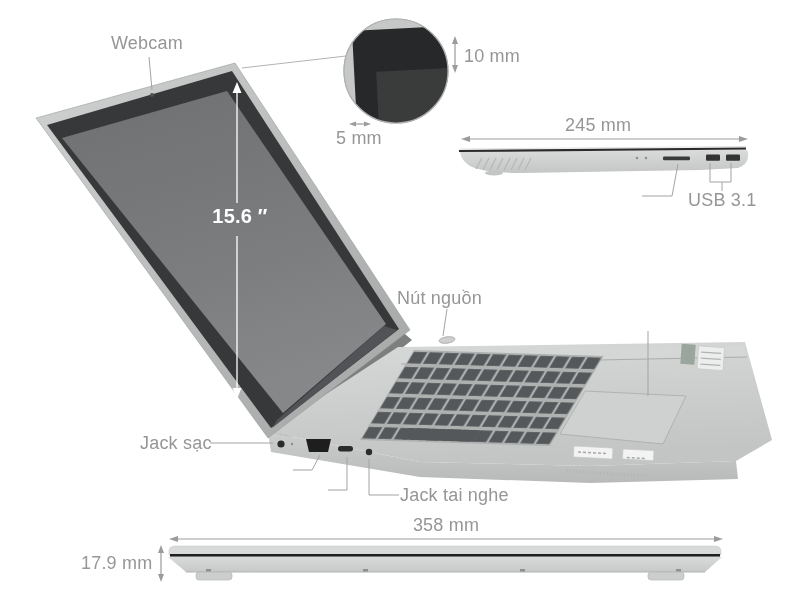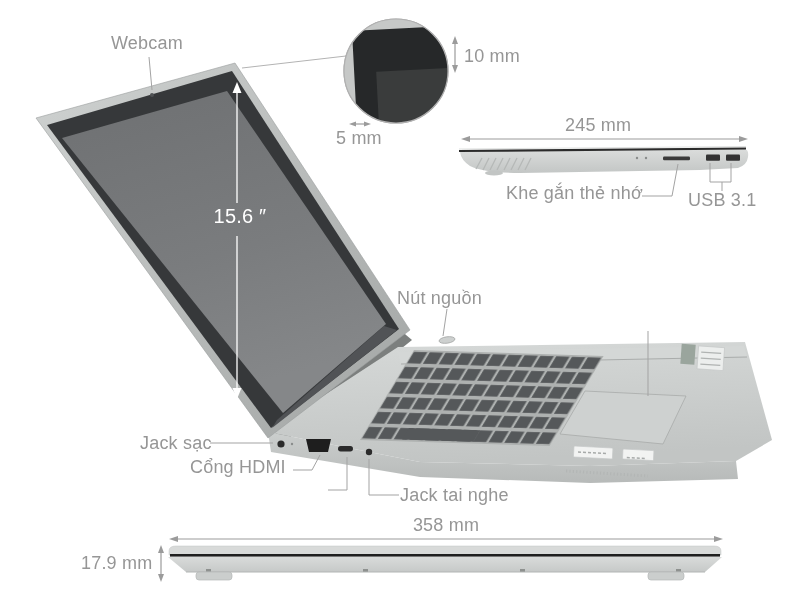--- a/index.html
+++ b/index.html
@@ -6,21 +6,21 @@
   .stage{
     position:relative;width:800px;height:600px;background:#ffffff;overflow:hidden;
     font-family:"Liberation Sans","DejaVu Sans",sans-serif;
   }
   .stage svg{position:absolute;left:0;top:0;}
   .lbl{
     position:absolute;font-size:18px;line-height:1.2;color:#969696;
     white-space:nowrap;letter-spacing:.2px;
   }
   .lbl.center{transform:translateX(-50%);}
-  .lbl.screen-size{color:#ffffff;font-size:20px;}
+  .lbl.screen-size{color:#ffffff;font-size:20px;font-weight:bold;}
 </style>
 </head>
 <body>
 
 <div class="stage">
 
 <svg viewBox="0 0 800 600" width="800" height="600">
   <defs>
     <linearGradient id="lidRim" x1="0" y1="0" x2="1" y2="1">
       <stop offset="0" stop-color="#cfd2d1"></stop>
@@ -204,23 +204,21 @@
     </g>
     <rect x="196" y="572" width="36" height="8" rx="3" fill="#cbcecd" stroke="#b5b8b7" stroke-width="0.7"></rect>
     <rect x="648" y="572" width="36" height="8" rx="3" fill="#cbcecd" stroke="#b5b8b7" stroke-width="0.7"></rect>
   </g>
 </svg>
 
 <div class="lbl" style="left:111px;top:33px">Webcam</div>
 <div class="lbl" style="left:464px;top:46px">10 mm</div>
 <div class="lbl" style="left:336px;top:128px">5 mm</div>
 <div class="lbl" style="left:565px;top:115px">245 mm</div>
-<div class="lbl" style="left:506px;top:183px">Khe gắn thẻ nhớ</div>
 <div class="lbl" style="left:688px;top:190px">USB 3.1</div>
 <div class="lbl center screen-size" style="left:240px;top:204px">15.6 ″</div>
 <div class="lbl" style="left:397px;top:288px">Nút nguồn</div>
 <div class="lbl" style="left:140px;top:433px">Jack sạc</div>
-<div class="lbl" style="left:190px;top:457px">Cổng HDMI</div>
 <div class="lbl" style="left:400px;top:485px">Jack tai nghe</div>
 <div class="lbl center" style="left:446px;top:515px">358 mm</div>
 <div class="lbl" style="left:81px;top:553px">17.9 mm</div>
 
 </div>
 
 </body></html>

